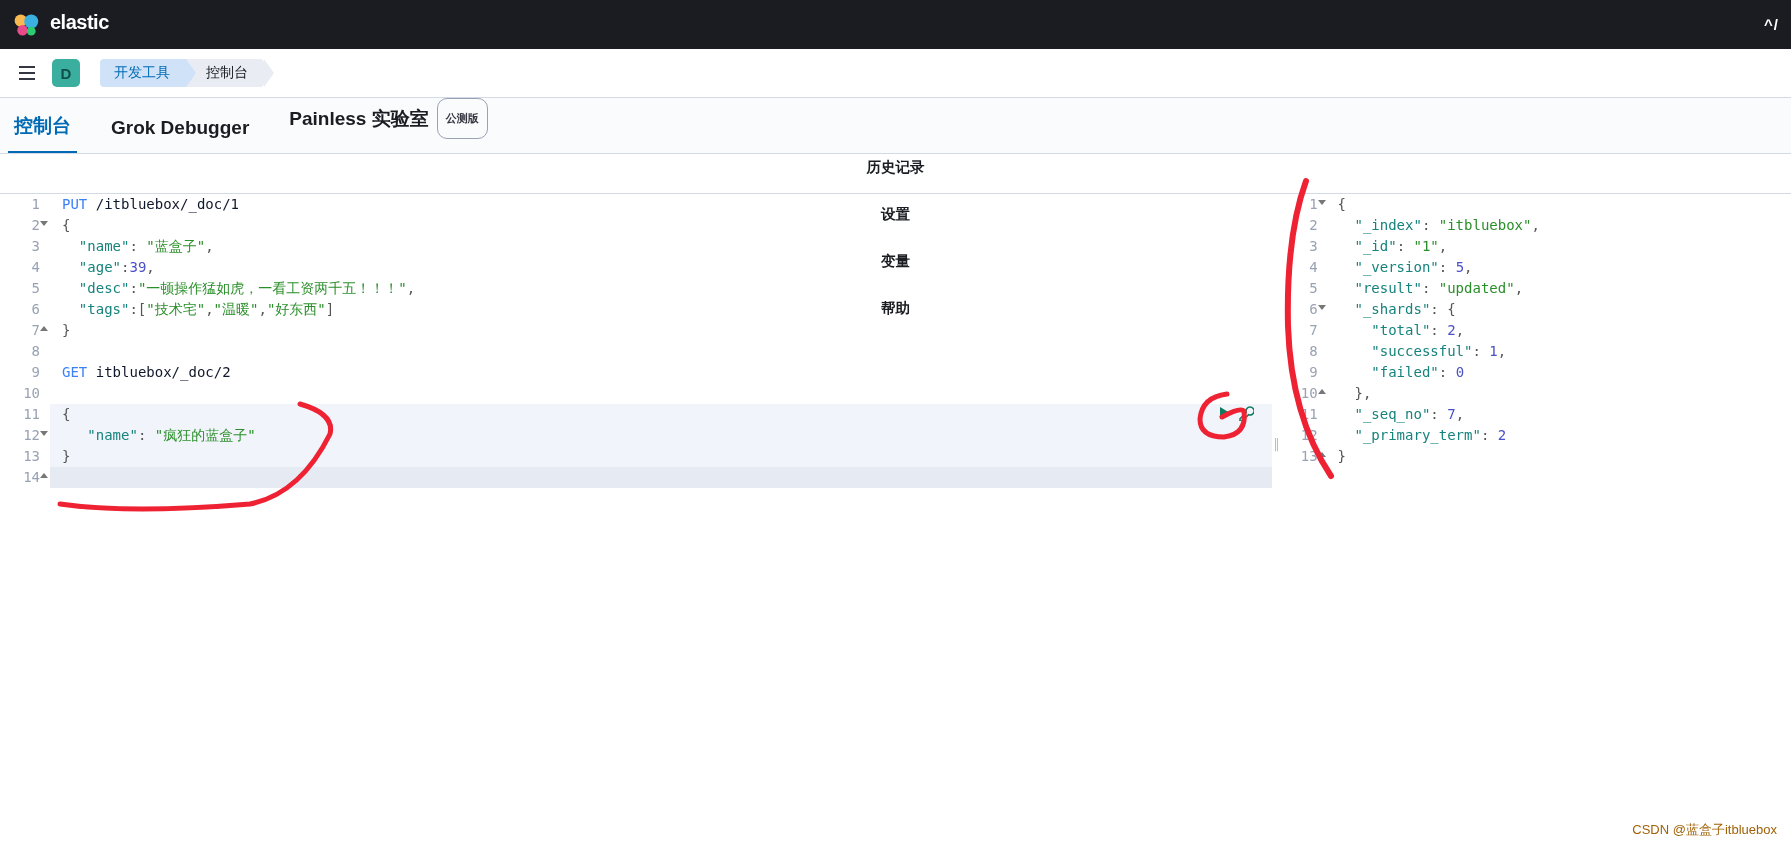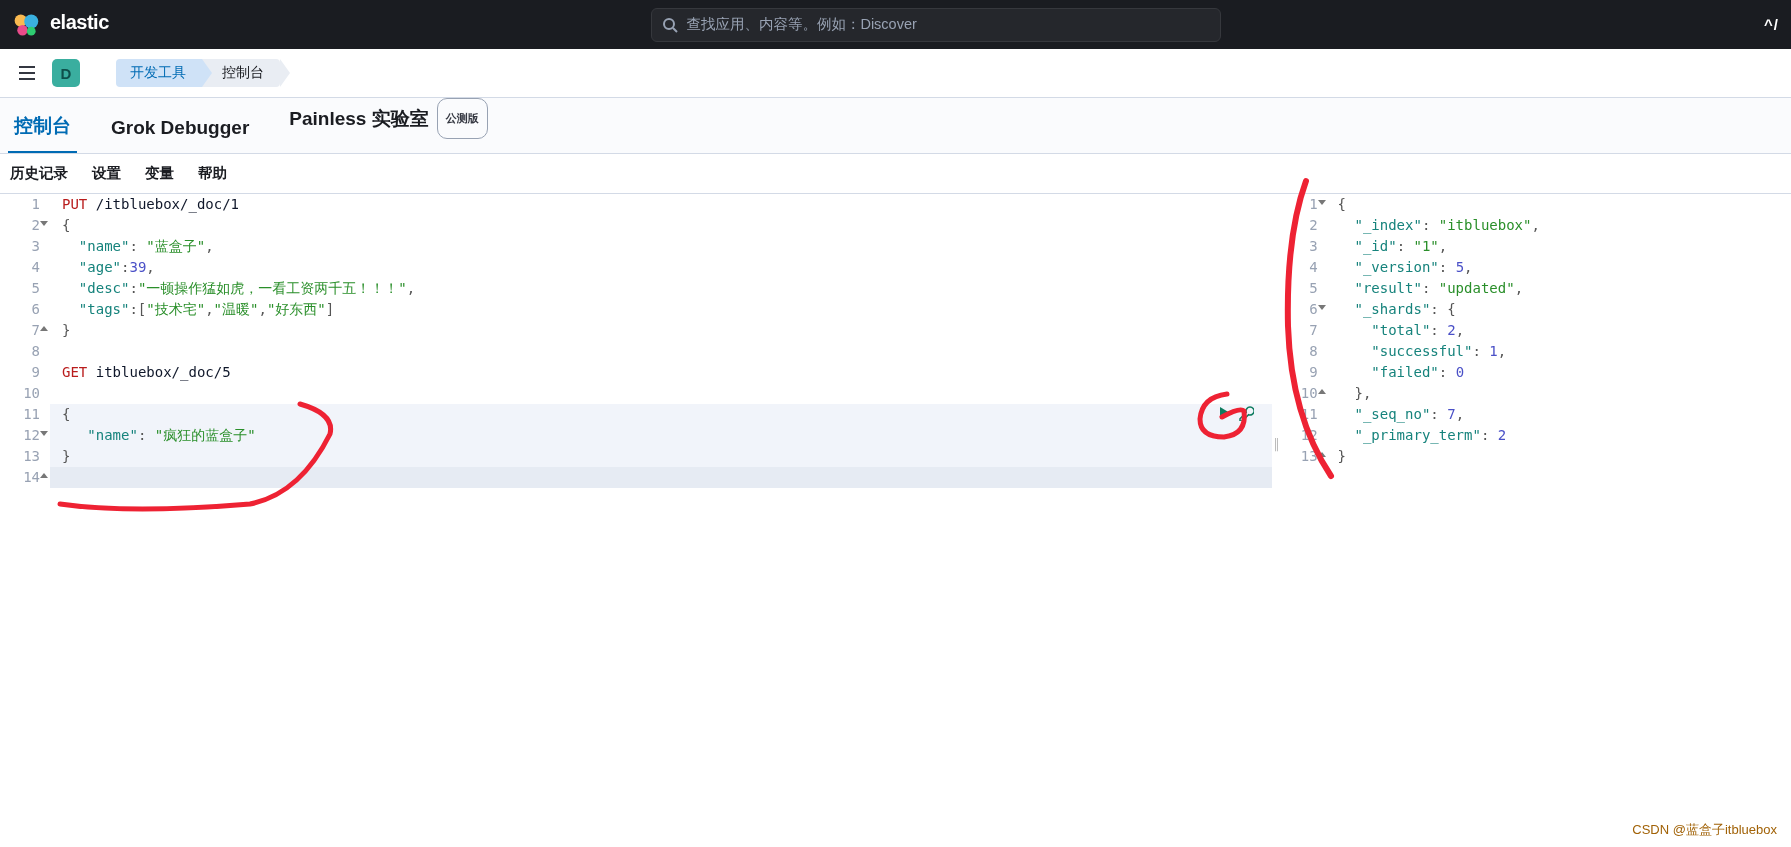--- a/index.html
+++ b/index.html
@@ -14,49 +14,49 @@
 .search-box svg { width: 16px; height: 16px; }
 .search-text { font-size: 14.5px; color: #98a2b3; }
 .header-right { display: flex; align-items: center; gap: 14px; }
 .a11y-icon { color: #fff; font-size: 15px; font-weight: 600; letter-spacing: 1px; }
 
 
 .crumb-bar { background: #fff; height: 49px; border-bottom: 1px solid #d3dae6; display: flex; align-items: center; padding: 0 12px; gap: 10px; }
 .menu-btn { width: 30px; height: 30px; display: flex; align-items: center; justify-content: center; cursor: pointer; }
 .menu-btn svg { width: 20px; height: 20px; }
 .space-badge { width: 28px; height: 28px; background: #3aae9f; border-radius: 5px; display: flex; align-items: center; justify-content: center; color: #0e4f4a; font-weight: 700; font-size: 15px; }
-.crumbs { display: flex; align-items: center; margin-left: 26px; }
+.crumbs { display: flex; align-items: center; margin-left: 10px; }
 .crumb { height: 28px; padding: 0 16px 0 20px; display: flex; align-items: center; font-size: 14px; position: relative; background: #e9edf3; color: #1a1c21; }
 .crumb.active { background: #cfe2f7; color: #006bb4; }
 .crumb::after { content: ""; position: absolute; right: -10px; top: 0; width: 0; height: 0; border-top: 14px solid transparent; border-bottom: 14px solid transparent; border-left: 10px solid #e9edf3; z-index: 1; }
 .crumb.active::after { border-left-color: #cfe2f7; }
 .crumb.last { border-radius: 0 4px 4px 0; }
 .crumb.first { border-radius: 4px 0 0 4px; padding-left: 14px; }
 
 
 .main-tabs { background: #fafbfd; border-bottom: 1px solid #d3dae6; height: 56px; display: flex; align-items: flex-end; padding: 0 8px; gap: 28px; }
 .main-tab { font-size: 19px; font-weight: 700; color: #1a1c21; padding: 12px 6px; border-bottom: 2px solid transparent; cursor: pointer; display: flex; align-items: center; gap: 8px; }
 .main-tab.selected { color: #006bb4; border-bottom-color: #006bb4; }
 .beta-badge { font-size: 11px; font-weight: 600; border: 1px solid #98a2b3; border-radius: 10px; padding: 12px 8px; color: #343741; }
 
 
-.sub-tabs { height: 40px; display: flex; align-items: center; padding: 0 8px; gap: 20px; border-bottom: 1px solid #d3dae6; background: #fff; }
+.sub-tabs { height: 40px; display: flex; align-items: center; padding: 0 8px; gap: 20px; border-bottom: 1px solid #d3dae6; background: #fff; flex-direction: column; }
 .sub-tab { font-size: 14.5px; font-weight: 700; color: #1a1c21; cursor: pointer; padding: 4px 2px; }
 
 
 .editor-area { display: flex; position: relative; height: 500px; }
 .editor-pane { position: relative; flex: 0 0 71%; display: flex; font-family: Menlo, Monaco, Consolas, monospace; font-size: 14px; line-height: 21px; overflow: hidden; }
 .gutter { flex: 0 0 50px; text-align: right; padding-right: 10px; color: #98a2b3; background: #fff; user-select: none; }
 .gutter-line { height: 21px; position: relative; }
 .fold { position: absolute; right: -8px; top: 6px; width: 0; height: 0; }
 .fold.open { border-left: 4px solid transparent; border-right: 4px solid transparent; border-top: 5px solid #777; }
 .fold.close { border-left: 4px solid transparent; border-right: 4px solid transparent; border-bottom: 5px solid #777; }
 .code { flex: 1; padding-left: 12px; position: relative; }
 .code-line { height: 21px; white-space: pre; }
-.kw { color: #b91c1c; }
+.kw { color: #3b82f6; }
 .path { color: #0f172a; }
 .key { color: #16837c; }
 .str { color: #2a8f2a; }
 .num { color: #4a50c7; }
 .punct { color: #555; }
 .highlight-block { position: absolute; left: 0; right: 0; background: #f1f4fa; z-index: -1; }
 .hl1 { top: 210px; height: 84px; }
 .cursor-line { position: absolute; left: 0; right: 0; height: 21px; background: rgba(220,225,235,0.5); z-index: -1; }
 .action-icons { position: absolute; top: 211px; right: 18px; display: flex; gap: 6px; align-items: center; }
 .play-icon svg, .wrench-icon svg { width: 16px; height: 16px; }
@@ -76,27 +76,20 @@
 
 <div class="top-header">
   <div class="logo-area">
     <svg class="logo-svg" viewBox="0 0 32 32">
       <circle cx="10" cy="11" r="7" fill="#f9b950"></circle>
       <circle cx="22" cy="12" r="8" fill="#3ab1e0"></circle>
       <circle cx="12" cy="22" r="6" fill="#e94b8a"></circle>
       <circle cx="22" cy="23" r="5" fill="#2ecc71"></circle>
     </svg>
     <span class="logo-text">elastic</span>
-  </div>
-  <div class="search-box">
-    <svg viewBox="0 0 16 16" fill="none" stroke="#98a2b3" stroke-width="2">
-        <circle cx="7" cy="7" r="5"></circle>
-        <line x1="11" y1="11" x2="15" y2="15"></line>
-      </svg>
-    <span class="search-text">查找应用、内容等。例如：Discover</span>
   </div>
   <div class="header-right">
     <span class="a11y-icon">^/</span>
   </div>
 </div>
 
 <div class="crumb-bar">
   <div class="menu-btn">
     <svg viewBox="0 0 20 20">
         <path d="M2 4h16M2 10h16M2 16h16" stroke="#343741" stroke-width="2"></path>
@@ -152,21 +145,21 @@
       </div>
     <div class="code" id="req-code">
         <div class="code-line"><span class="kw">PUT</span> <span class="path">/itbluebox/_doc/1</span></div>
         <div class="code-line"><span class="punct">{</span></div>
         <div class="code-line">  <span class="key">"name"</span><span class="punct">: </span><span class="str">"蓝盒子"</span><span class="punct">,</span></div>
         <div class="code-line">  <span class="key">"age"</span><span class="punct">:</span><span class="num">39</span><span class="punct">,</span></div>
         <div class="code-line">  <span class="key">"desc"</span><span class="punct">:</span><span class="str">"一顿操作猛如虎，一看工资两千五！！！"</span><span class="punct">,</span></div>
         <div class="code-line">  <span class="key">"tags"</span><span class="punct">:[</span><span class="str">"技术宅"</span><span class="punct">,</span><span class="str">"温暖"</span><span class="punct">,</span><span class="str">"好东西"</span><span class="punct">]</span></div>
         <div class="code-line"><span class="punct">}</span></div>
         <div class="code-line"></div>
-        <div class="code-line"><span class="kw">GET</span> <span class="path">itbluebox/_doc/5</span></div>
+        <div class="code-line"><span class="kw">GET</span> <span class="path">itbluebox/_doc/2</span></div>
         <div class="code-line"></div>
         <div class="code-line"><span class="punct">{</span></div>
         <div class="code-line">   <span class="key">"name"</span><span class="punct">: </span><span class="str">"疯狂的蓝盒子"</span></div>
         <div class="code-line"><span class="punct">}</span></div>
       </div>
     <div class="action-icons">
       <span class="play-icon">
         <svg viewBox="0 0 16 16">
             <path d="M4 2l10 6-10 6z" fill="#0e7c5f"></path>
           </svg>

